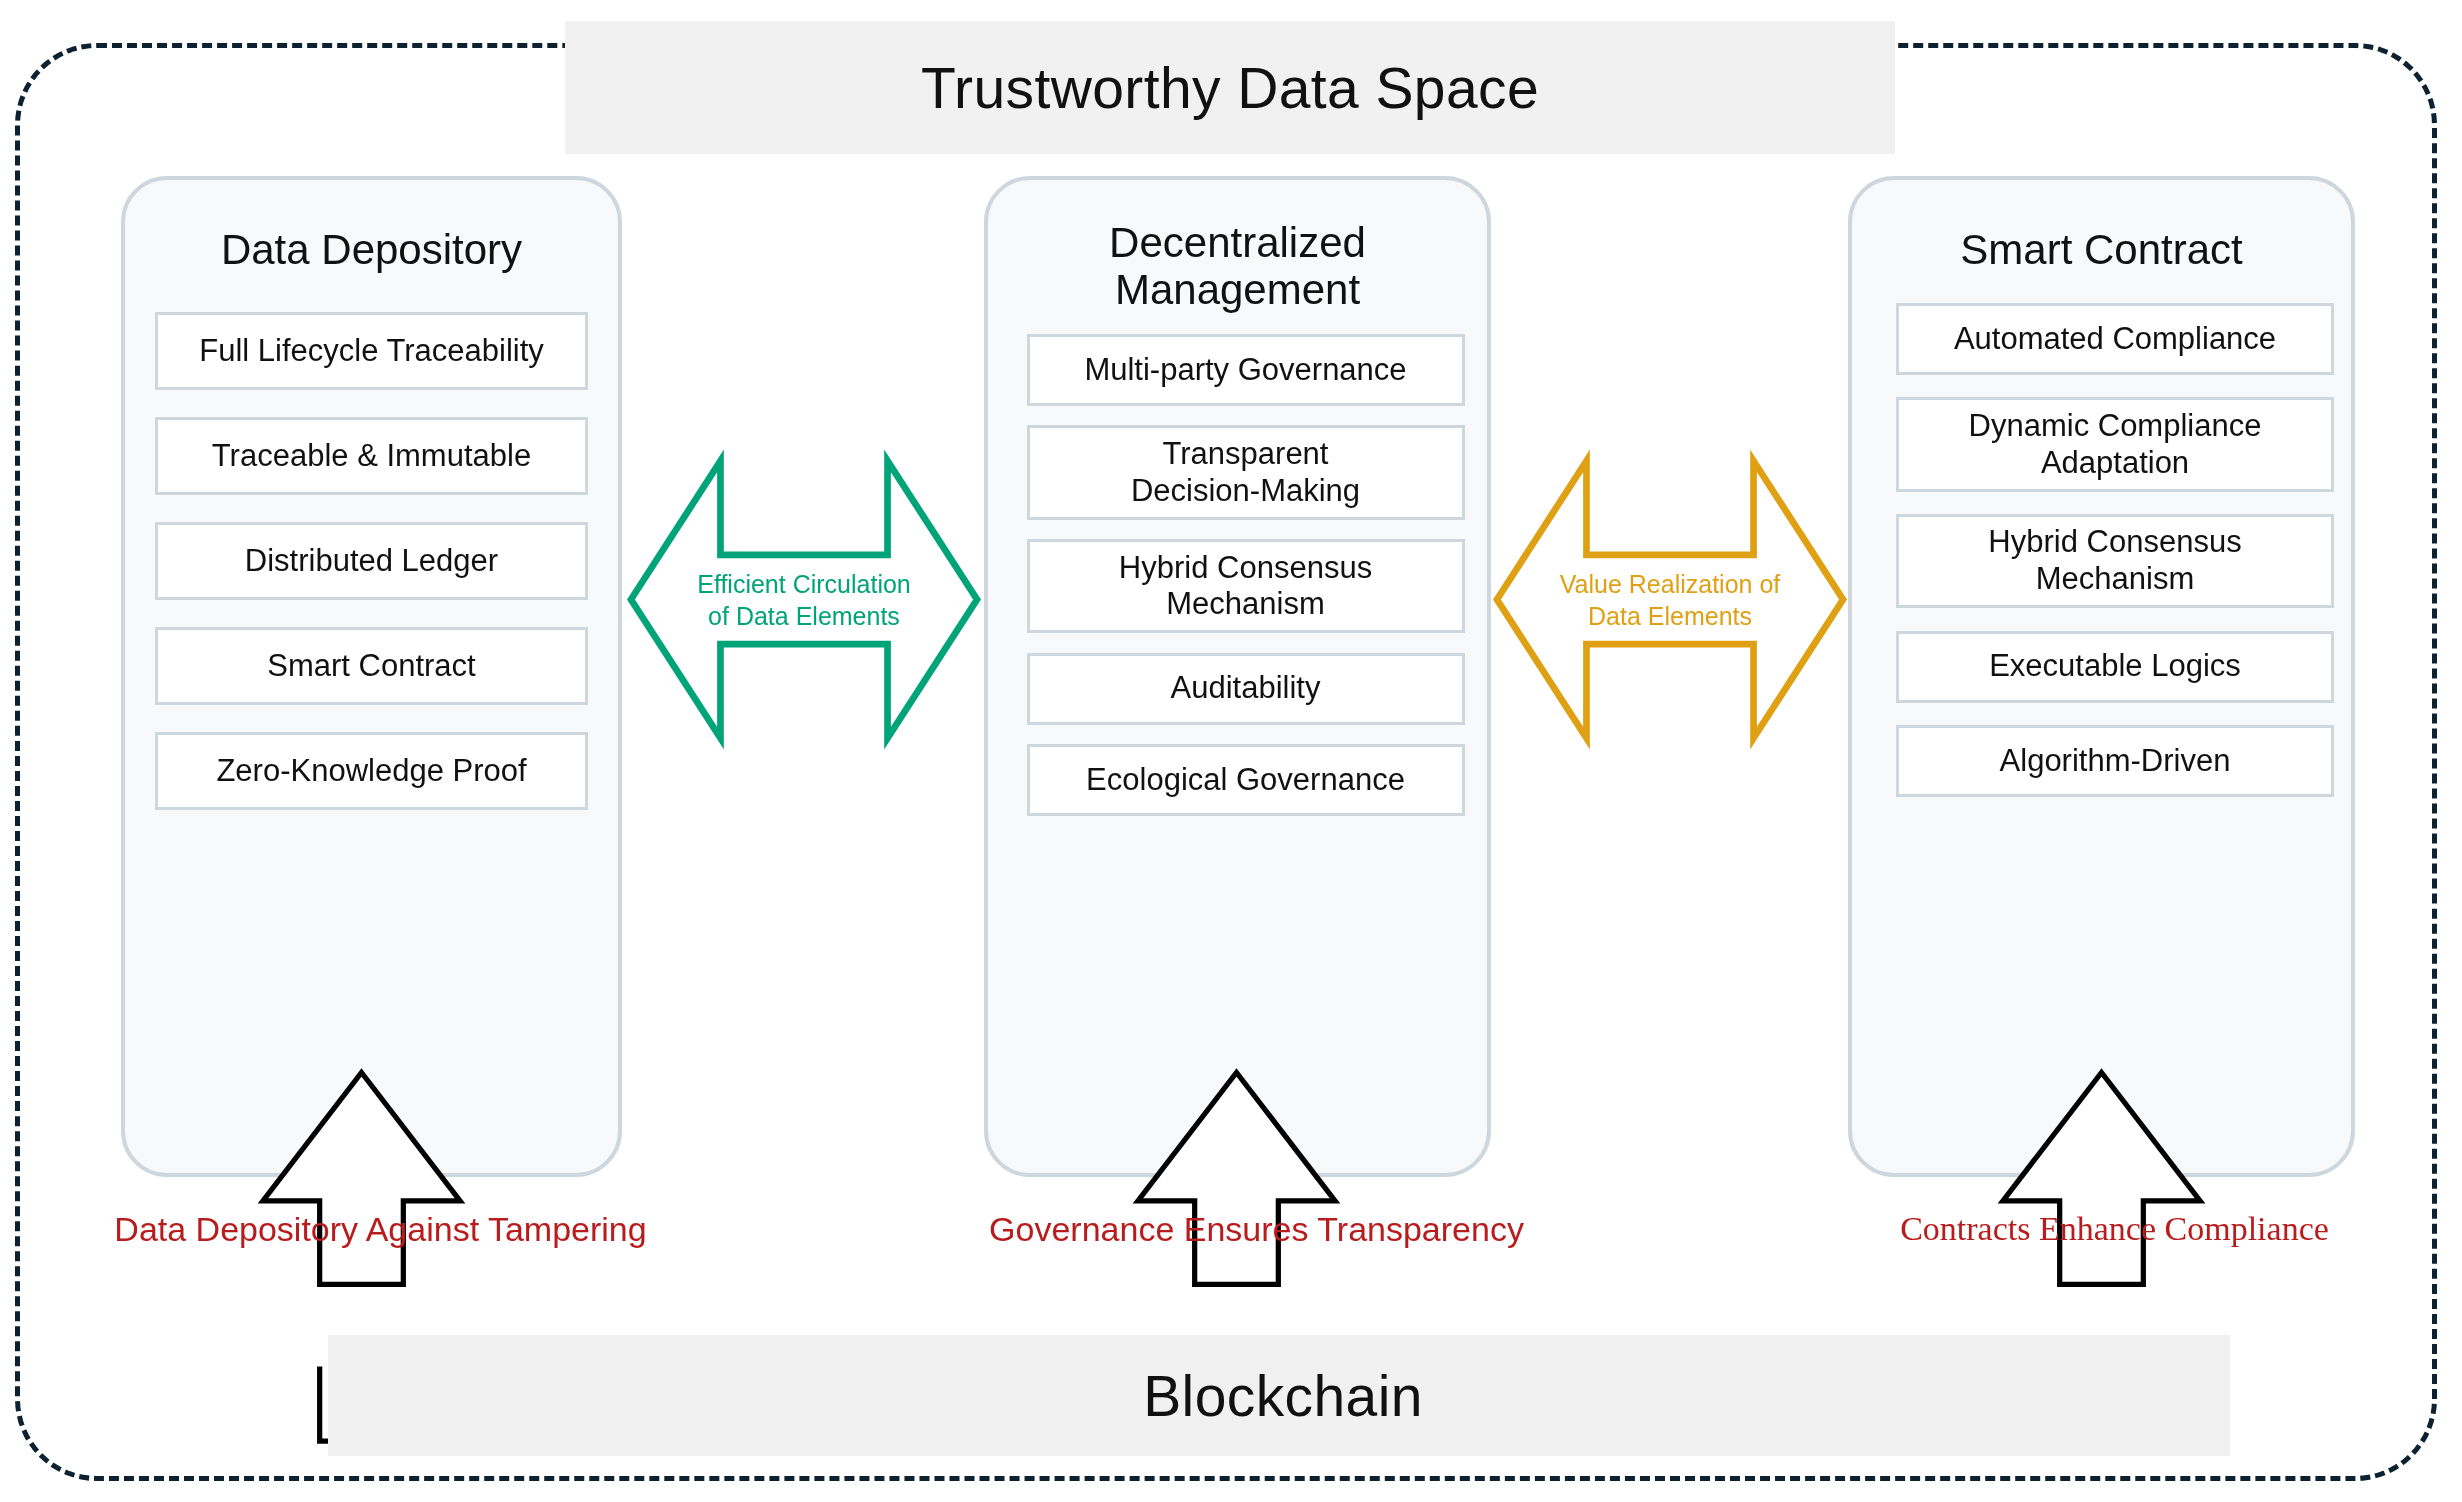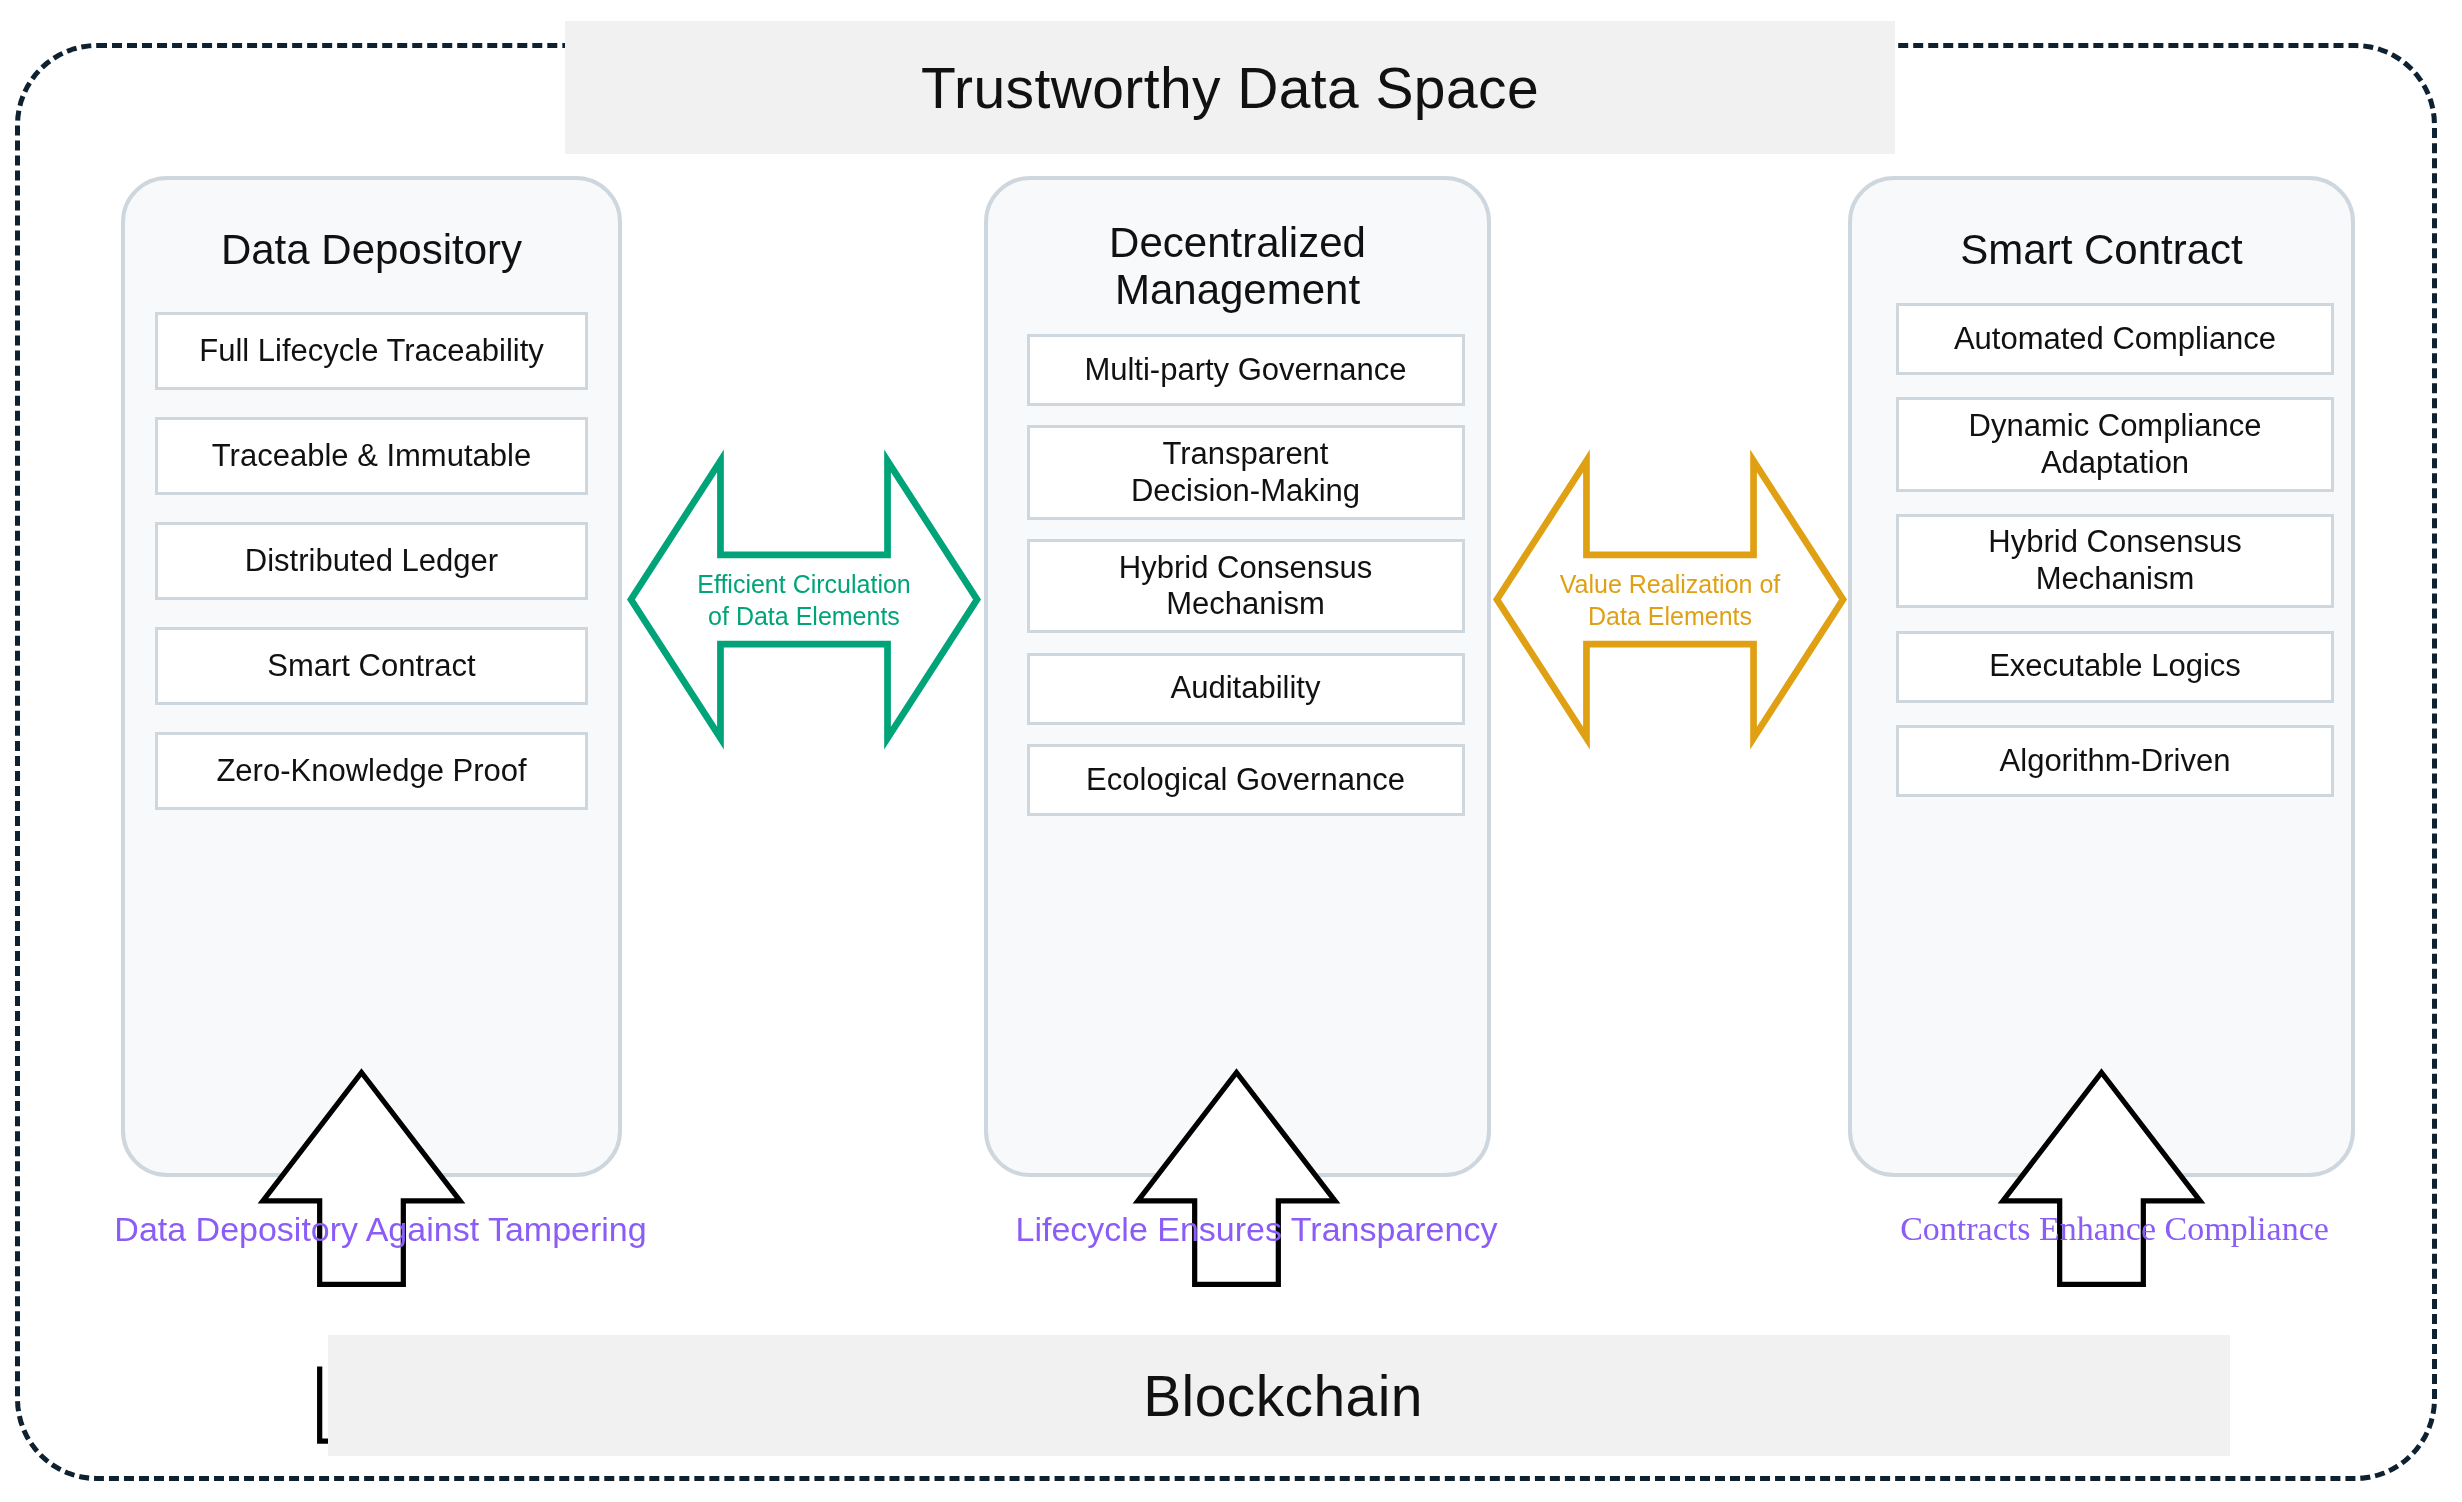--- a/index.html
+++ b/index.html
@@ -68,21 +68,21 @@
 
   
   .uparrow{position:absolute;top:1068px;width:239px;height:388px;}
   #uparrow-left {left:242px;}
   #uparrow-mid  {left:1117px;}
   #uparrow-right{left:1982px;}
   .uparrow svg{position:absolute;inset:0;width:100%;height:100%;}
 
   
   .blue-caption{
-    position:absolute;top:1210px;font-size:34px;color:#8b5cf6;
+    position:absolute;top:1210px;font-size:34px;color:#b91c1c;
     white-space:nowrap;text-align:center;
   }
   #caption-left {left:82px;width:597px;}
   #caption-mid  {left:958px;width:597px;}
   #caption-right{left:1831px;width:567px;font-family:Liberation Serif, serif;}
 </style>
 </head>
 <body>
 
 <div class="stage">
@@ -164,21 +164,21 @@
   </div>
 
   <div class="uparrow" id="uparrow-right">
     <svg viewBox="0 0 320 520" preserveAspectRatio="none">
       <path d="M 160 6 L 292 178 L 216 178 L 216 290 L 104 290 L 104 178 L 28 178 Z" fill="#ffffff" stroke="#000000" stroke-width="7" stroke-linejoin="miter"></path>
       <path d="M 104 400 L 104 500 L 216 500 L 216 400" fill="none" stroke="#000000" stroke-width="7"></path>
     </svg>
   </div>
 
   <div class="blue-caption" id="caption-left">Data Depository Against Tampering</div>
-  <div class="blue-caption" id="caption-mid">Lifecycle Ensures Transparency</div>
+  <div class="blue-caption" id="caption-mid">Governance Ensures Transparency</div>
   <div class="blue-caption" id="caption-right">Contracts Enhance Compliance</div>
 
   <div class="band" id="footer-band">
     <span class="band-title">Blockchain</span>
   </div>
 
 </div>
 
 
 </body></html>

